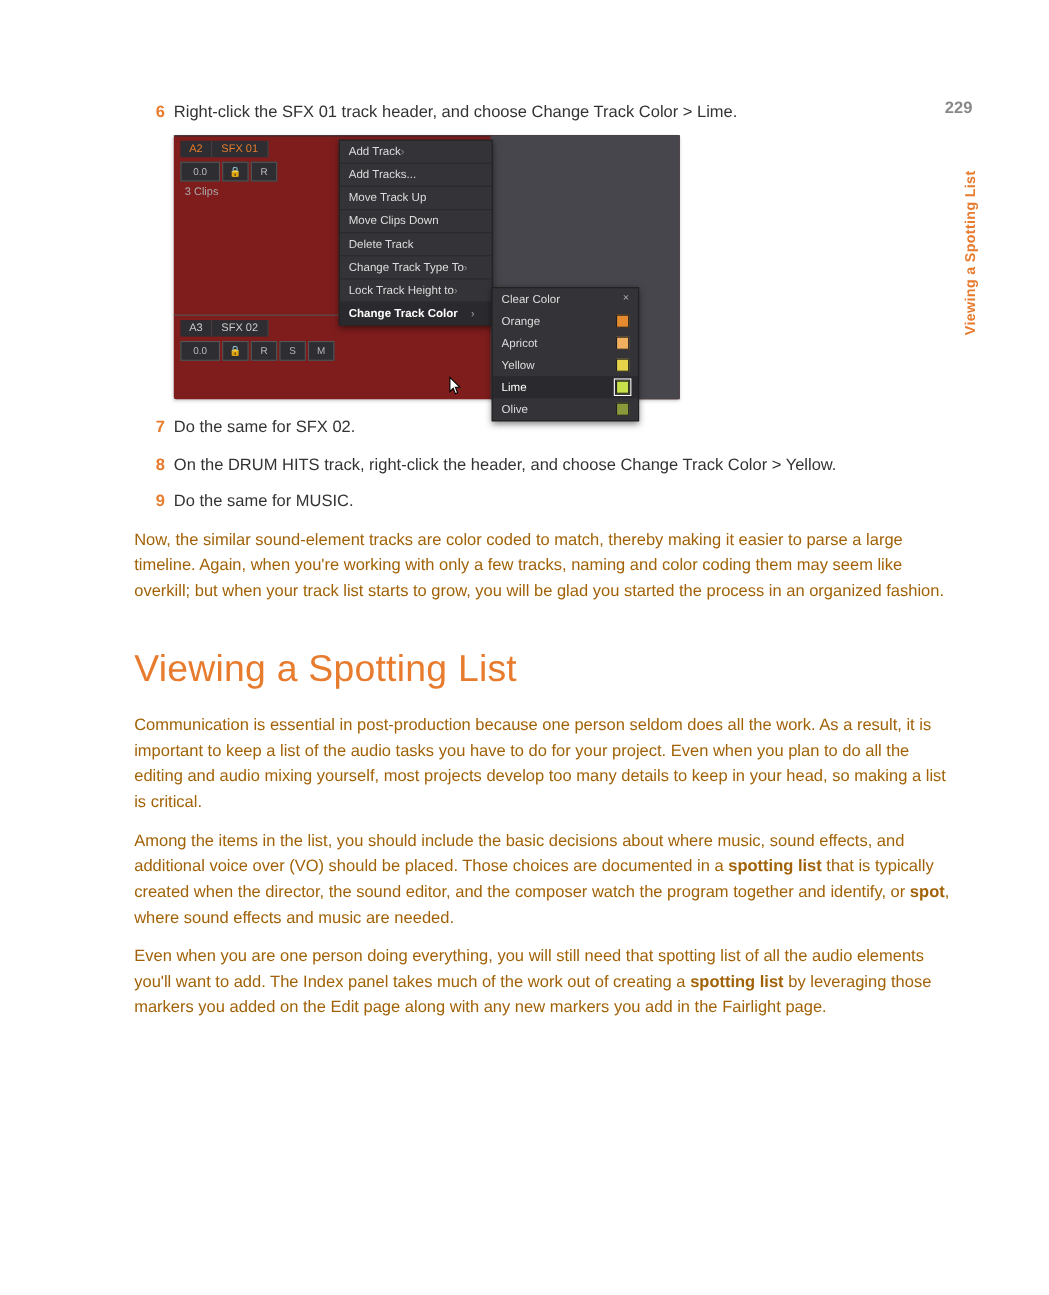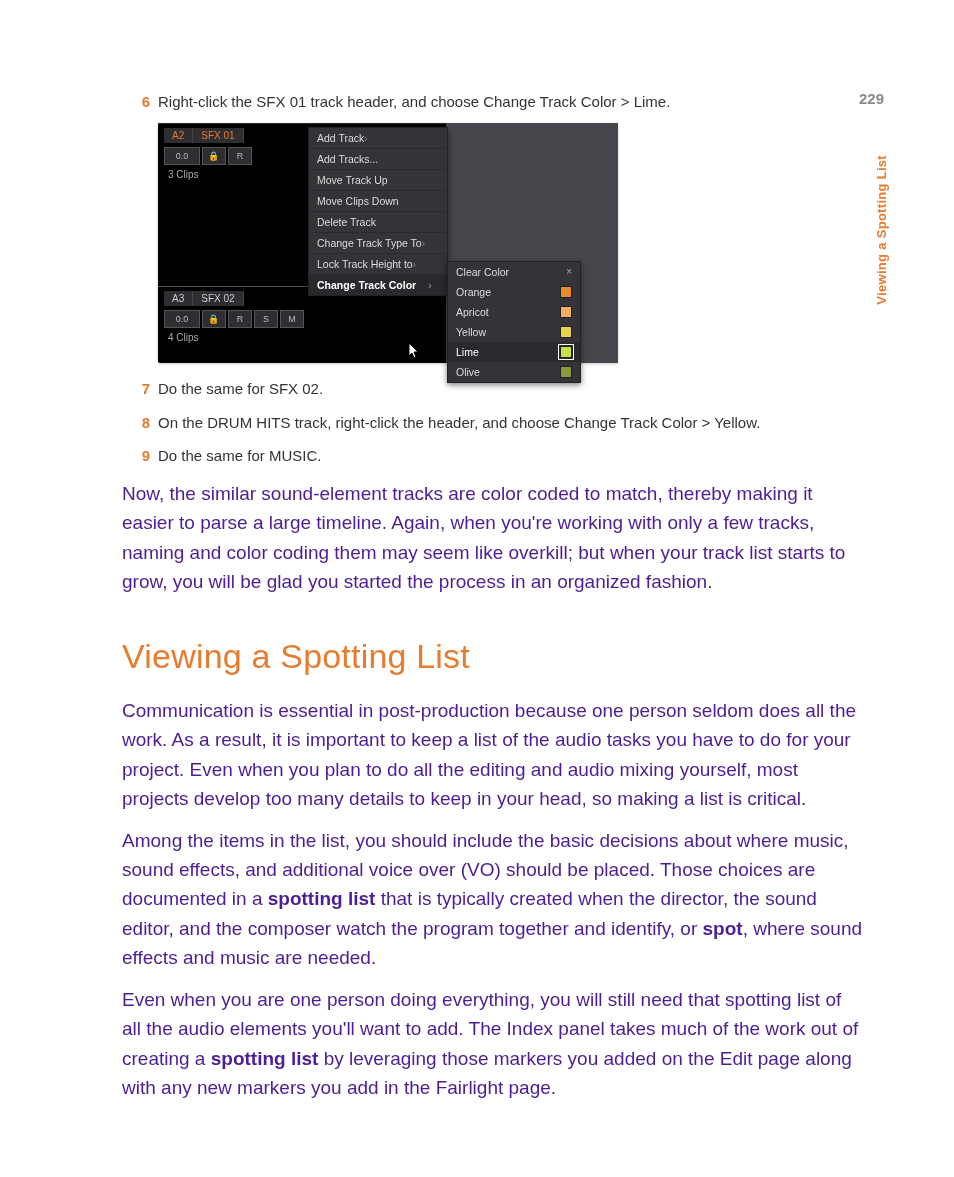--- a/index.html
+++ b/index.html
@@ -50,21 +50,21 @@
     text-align: right;
     padding-right: 8px;
   }
   .step .txt {
     flex: 1;
     color: #333;
   }
   .screenshot {
     margin: 10px 0 14px 36px;
     width: 460px;
-    background: #000000;
+    background: #7f1d1d;
     border-radius: 2px;
     font-size: 11px;
     color: #ccc;
     position: relative;
     box-shadow: 0 1px 3px rgba(0,0,0,.2);
   }
   .track {
     border-top: 1px solid #2a2a2e;
     position: relative;
     padding: 4px 0 6px 0;
@@ -156,23 +156,23 @@
   .cursor {
     position:absolute;
     left:250px;
     top:219px;
     font-size:12px;
     color:#fff;
     z-index:10;
     pointer-events:none;
   }
   .para {
-    font-size:19px;
+    font-size:15px;
     line-height:1.55;
-    color:#4c1d95;
+    color:#a16207;
     margin:12px 0 12px 0;
   }
   h2.section {
     font-size:34px;
     font-weight:400;
     color:#e77b2e;
     margin:40px 0 20px 0;
     letter-spacing:.2px;
   }
   strong { font-weight:700; }
@@ -209,21 +209,20 @@
         <span class="tab">A3</span>
         <span class="tab">SFX 02</span>
       </div>
       <div class="controls">
         <span class="ctl" style="min-width:34px">0.0</span>
         <span class="ctl">🔒</span>
         <span class="ctl">R</span>
         <span class="ctl">S</span>
         <span class="ctl">M</span>
       </div>
-      <div class="clipcount">4 Clips</div>
     </div>
 
     <div style="position:absolute;left:288px;top:0;bottom:0;width:172px;background:#46464c;"></div>
 
     <div class="menu">
       <div class="mi">
           <span>Add Track</span>
           <span class="chev">›</span>
         </div>
       <div class="mi">

